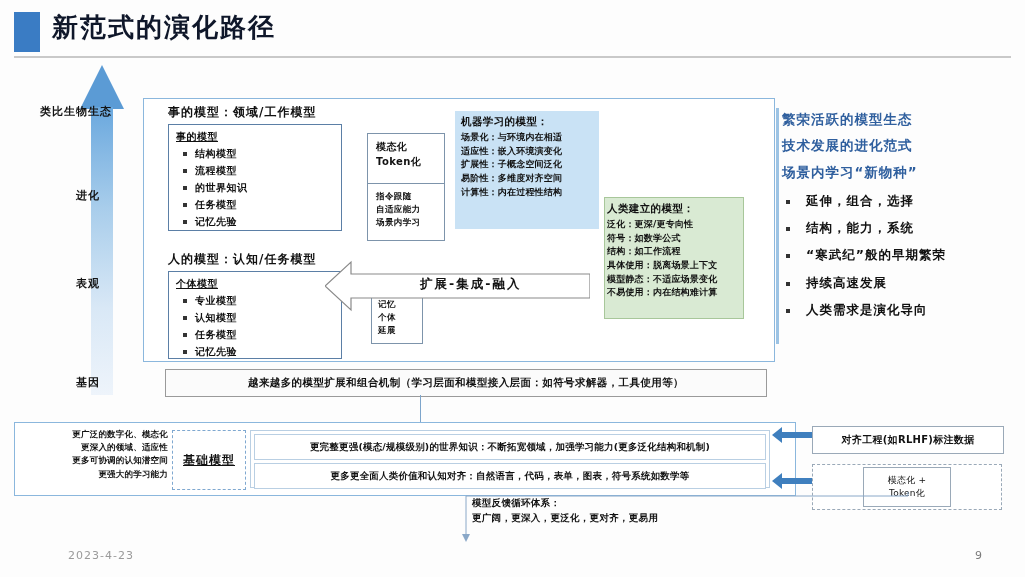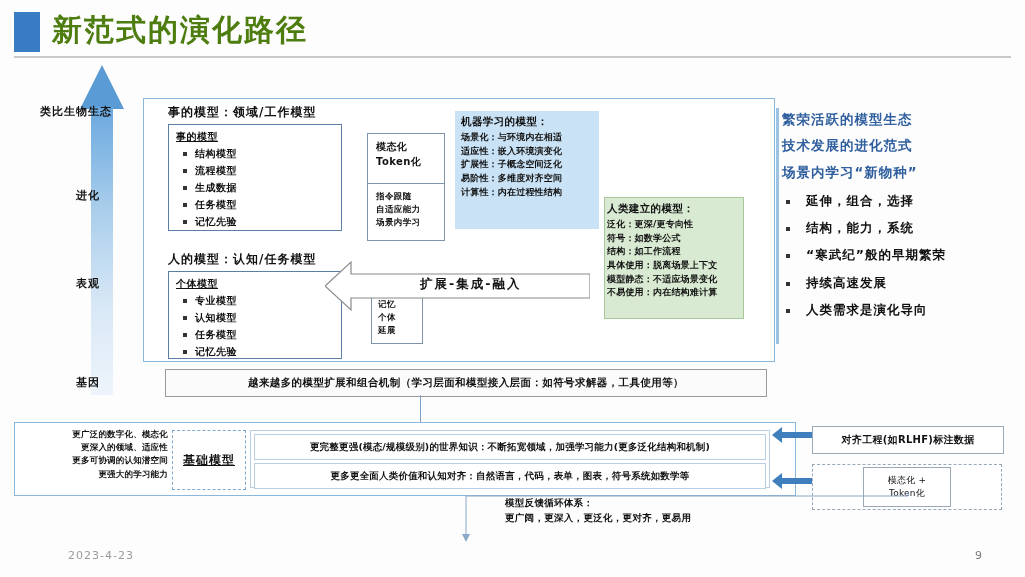--- a/index.html
+++ b/index.html
@@ -17,21 +17,21 @@
   }
 
   
   .title-marker {
     position: absolute; left: 14px; top: 12px;
     width: 26px; height: 40px;
     background: #3a7cc4;
   }
   .slide-title {
     position: absolute; left: 52px; top: 10px;
-    font-size: 30px; font-weight: bold; color: #4d7c0f;
+    font-size: 26px; font-weight: bold; color: #0f172a;
     letter-spacing: 2px;
     font-family: "DejaVu Sans", "Liberation Sans", sans-serif;
   }
   .title-rule {
     position: absolute; left: 14px; top: 56px;
     width: 997px; height: 2px;
     background: #c9c9c9;
   }
 
   
@@ -236,21 +236,21 @@
   .data-box .cell span {
     font-size: 9px; font-weight: normal; color: #111; line-height: 1.4; letter-spacing: .2px;
   }
 
   
   .feedback {
     position: absolute; left: 472px; top: 495px;
   }
   .feedback div {
     font-size: 9.5px; font-weight: bold; color: #111;
-    line-height: 1.6; letter-spacing: .3px; white-space: nowrap; margin-left: 33px;
+    line-height: 1.6; letter-spacing: .3px; white-space: nowrap;
   }
 
   
   .conn { position: absolute; background: #7da5cb; }
 
   
   .footer-date {
     position: absolute; left: 68px; top: 549px;
     font-size: 11px; color: #9a9a9a;
     letter-spacing: 1px;
@@ -301,21 +301,21 @@
   <div class="axis-label l3">基因</div>
 
   <div class="main-panel"></div>
 
   <div class="grp-heading" style="left:168px; top:104px;">事的模型：领域/工作模型</div>
   <div class="wbox" style="left:168px; top:124px; width:172px; height:105px;">
     <div class="sub-title">事的模型</div>
     <ul class="bullets">
       <li>结构模型</li>
       <li>流程模型</li>
-      <li>生成数据</li>
+      <li>的世界知识</li>
       <li>任务模型</li>
       <li>记忆先验</li>
     </ul>
   </div>
 
   <div class="grp-heading" style="left:168px; top:251px;">人的模型：认知/任务模型</div>
   <div class="wbox" style="left:168px; top:271px; width:172px; height:86px;">
     <div class="sub-title">个体模型</div>
     <ul class="bullets">
       <li>专业模型</li>

